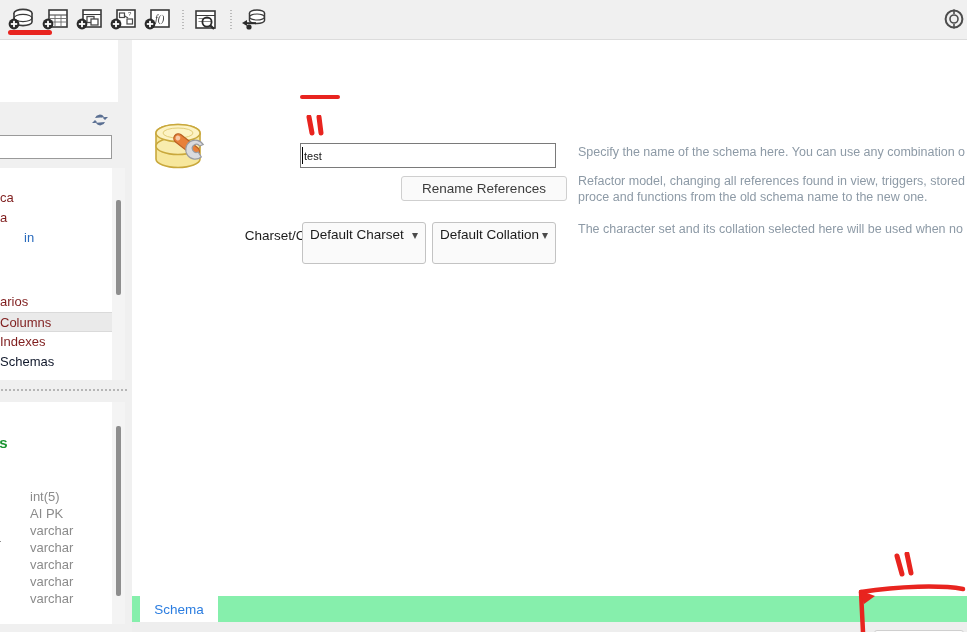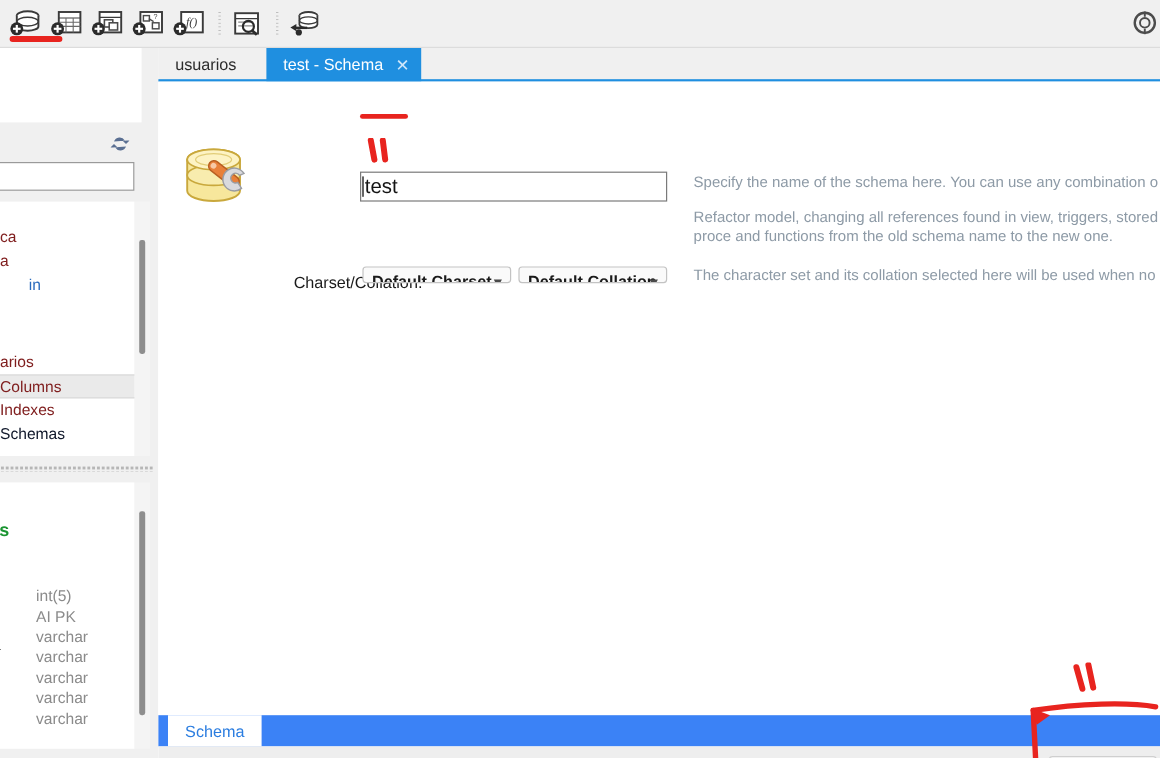--- a/index.html
+++ b/index.html
@@ -91,46 +91,46 @@
 
   #schema-icon { position:absolute; left:16px; top:52px; width:70px; height:66px; }
 
   .formlabel { position:absolute; font-size:13.5px; color:#1b1b1b; text-align:right; }
   #lbl-name { left:100px; top:82px; width:120px; }
   #lbl-charset { left:10px; top:160px; width:210px; }
 
   #name-input {
     position:absolute; left:168px; top:75px; width:256px; height:25px;
     border:1px solid #7a7a7a; background:#fff; font-family:"Liberation Sans", sans-serif;
-    font-size:17px; color:#141414; padding:0 4px 0 3px;
+    font-size:11px; color:#141414; padding:0 4px 0 3px;
   }
   #name-caret { position:absolute; left:170px; top:79px; width:1px; height:17px; background:#000; }
 
   #rename-btn {
     position:absolute; left:269px; top:108px; width:166px; height:25px;
     background:#fafafa; border:1px solid #cfcfcf; border-radius:3px;
     font-size:13.5px; color:#3c3c3c; font-family:"Liberation Sans", sans-serif;
   }
 
-  .ddl { position:absolute; top:154px; height:14px;
+  .ddl { position:absolute; top:154px; height:42px;
          background:#fafafa; border:1px solid #c3c3c3; border-radius:3px;
-         font-size:13.5px; color:#1b1b1b; overflow:hidden; white-space:nowrap;font-weight:bold; }
+         font-size:13.5px; color:#1b1b1b; overflow:hidden; white-space:nowrap; }
   .ddl .dtxt { position:absolute; left:7px; top:4px; }
   .ddl .dchev { position:absolute; right:7px; top:5px; color:#4a4a4a; font-size:12px; }
   #dd-charset { left:170px; width:124px; }
   #dd-collation { left:300px; width:124px;text-align:right; }
 
   .helptext { position:absolute; left:446px; font-size:12.5px; color:#8d9aa6;
               line-height:16px; width:420px; }
   #help1 { top:76px; }
   #help2 { top:105px; }
   #help3 { top:153px; }
 
   
-  #bottomtabs { position:absolute; left:0; top:528px; width:835px; height:26px; background:#3b82f6; }
+  #bottomtabs { position:absolute; left:0; top:528px; width:835px; height:26px; background:#86efac; }
   #bt-schema { position:absolute; left:8px; top:0px; width:78px; height:26px;
                background:#ffffff; color:#2b7de0; font-size:13.5px;
                display:flex; align-items:center; justify-content:center; }
   #bottombar { position:absolute; left:0; top:554px; width:835px; height:38px; background:#eeeeee; }
   #apply-btn { position:absolute; left:742px; top:8px; width:90px; height:26px;
                background:#fdfdfd; border:1px solid #cfcfcf; border-radius:3px;
                font-size:13.5px; color:#2b2b2b; font-family:"Liberation Sans", sans-serif; }
 
   #annot-apply { position:absolute; left:845px; top:552px; width:122px; height:80px; }
   #annot-ticks-name { position:absolute; left:305px; top:115px; width:28px; height:26px; }
@@ -283,30 +283,20 @@
       <div>varchar</div>
       <div>varchar</div>
     </div>
   </div>
   <div id="lp-scroll2"></div>
 
 </div>
 
 <div id="main">
 
-  <div id="tabbar">
-    <div class="etab inactive">
-      <span>usuarios</span>
-    </div>
-    <div class="etab active">
-      <span>test - Schema</span>
-      <span class="closex">✕</span>
-    </div>
-    <div id="tabbar-underline"></div>
-  </div>
 
   <div id="editor">
 
     <div id="schema-icon">
       <svg width="70" height="66" viewBox="0 0 70 66">
         <ellipse cx="30" cy="13" rx="22" ry="8.5" fill="#f5e08a" stroke="#c9a83c" stroke-width="1.6"></ellipse>
         <path d="M8 13 v26 a22 8.5 0 0 0 44 0 V13" fill="#f7e79c" stroke="#c9a83c" stroke-width="1.6"></path>
         <ellipse cx="30" cy="26" rx="22" ry="8.5" fill="#f8ecae" stroke="#c9a83c" stroke-width="1.4"></ellipse>
         <ellipse cx="30" cy="13" rx="22" ry="8.5" fill="#fdf3c4" stroke="#c9a83c" stroke-width="1.4"></ellipse>
         <ellipse cx="30" cy="13" rx="15" ry="5" fill="none" stroke="#e2cd78" stroke-width="1"></ellipse>
@@ -315,20 +305,21 @@
           <circle cx="26" cy="30.5" r="2.4" fill="#f7c9a6"></circle>
           <path d="M50 20 a9.5 9.5 0 1 0 6 11 l-5.5 -2 a4 4 0 1 1 -2.5 -5.5 z" fill="#d9dade" stroke="#9a9ca2" stroke-width="1.2"></path>
         </g>
       </svg>
     </div>
 
     <div class="formlabel" id="lbl-name">Name:</div>
     <input id="name-input" value="test" style="">
     <div id="name-caret"></div>
 
+    <button id="rename-btn">Rename References</button>
 
     <div class="formlabel" id="lbl-charset">Charset/Collation:</div>
 
     <div class="ddl" id="dd-charset">
       <span class="dtxt">Default Charset</span>
       <span class="dchev">▾</span>
     </div>
 
     <div class="ddl" id="dd-collation">
       <span class="dtxt">Default Collation</span>

